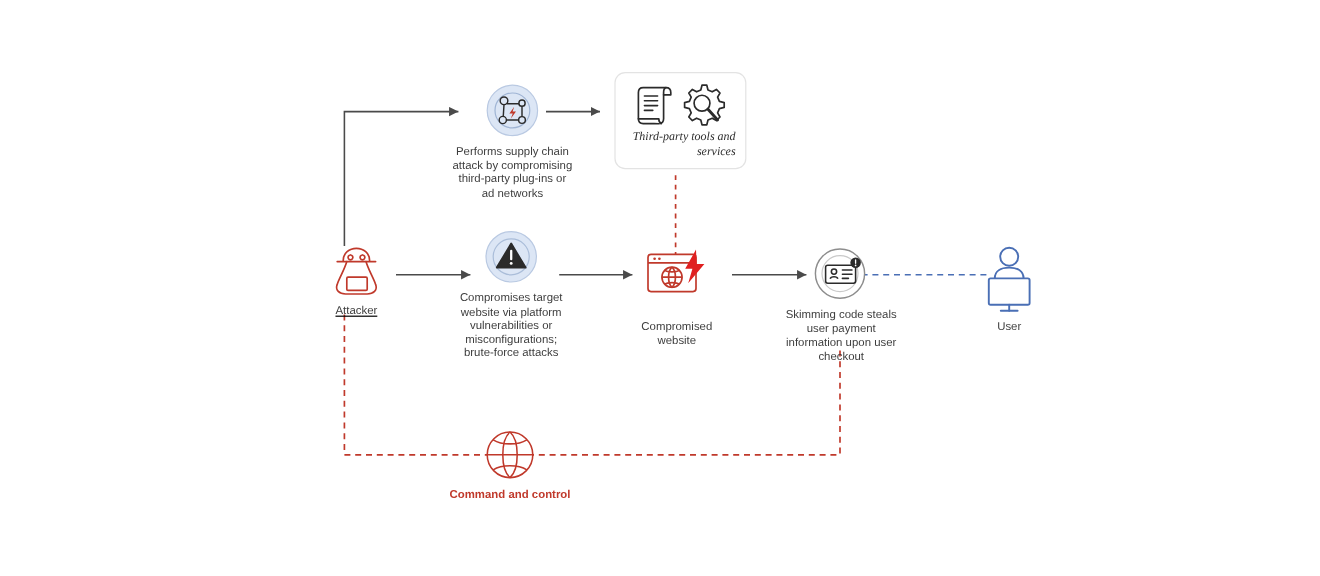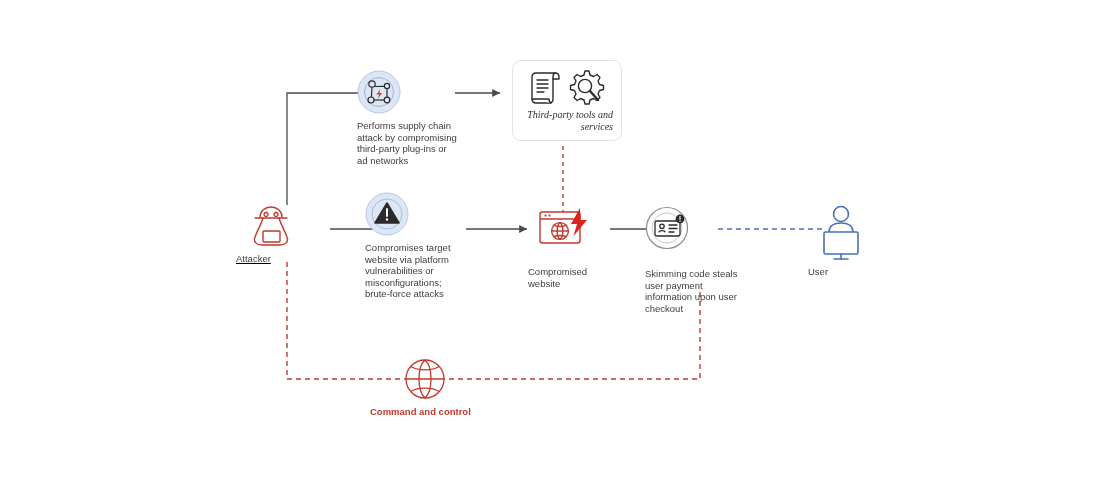--- a/index.html
+++ b/index.html
@@ -22,20 +22,21 @@
   }
   svg.layer {
     position: absolute;
     left: 0; top: 0;
     width: 1100px;
     height: 480px;
     overflow: visible;
   }
   .node {
     position: absolute;
+    text-align: center;
   }
   .caption {
     font-family: "Liberation Sans", sans-serif;
     font-size: 9.5px;
     line-height: 11.5px;
     color: #3d3d3d;
     white-space: pre-line;
   }
   .label-red {
     font-family: "Liberation Sans", sans-serif;
@@ -105,21 +106,21 @@
 
     <g>
       <line x1="718" y1="229" x2="822" y2="229" stroke="#4a6fb5" stroke-width="1.3" stroke-dasharray="5,4"></line>
     </g>
 
     <g>
       <path d="M287,262 L287,379 L700,379 L700,292" stroke="#c0392b" stroke-width="1.4" fill="none" stroke-dasharray="5,4"></path>
     </g>
   </svg>
 
-  <div class="node" style="left:236px; top:203px; width:70px;text-decoration:underline;">
+  <div class="node" style="left:262px; top:203px; width:70px;text-decoration:underline;">
     <svg width="70" height="46" viewBox="0 0 70 46">
       <g stroke="#c0392b" stroke-width="1.4" fill="none" stroke-linecap="round" stroke-linejoin="round">
         <path d="M24,14 C24,8 29,4 35,4 C41,4 46,8 46,14"></path>
         <path d="M19,15 L51,15"></path>
         <path d="M30,9.5 a2,2 0 1,0 0.1,0"></path>
         <path d="M40,9.5 a2,2 0 1,0 0.1,0"></path>
         <path d="M27,15 C25,22 21,28 19,34 C17,39 21,42 26,42 L44,42 C49,42 53,39 51,34 C49,28 45,22 43,15"></path>
         <rect x="27" y="28" width="17" height="11" rx="1"></rect>
       </g>
     </svg>
@@ -218,21 +219,21 @@
         <circle cx="17" cy="20.3" r="2.2"></circle>
         <path d="M13.8,26.3 C14.4,24 19.6,24 20.2,26.3"></path>
         <path d="M24,19 L32,19" stroke-linecap="round"></path>
         <path d="M24,22.5 L32,22.5" stroke-linecap="round"></path>
         <path d="M24,26 L29,26" stroke-linecap="round"></path>
       </g>
       <circle cx="35" cy="13" r="4.4" fill="#2b2b2b"></circle>
       <path d="M35,10.6 L35,13.4" stroke="#ffffff" stroke-width="1.1" stroke-linecap="round"></path>
       <circle cx="35" cy="15.2" r="0.7" fill="#ffffff"></circle>
     </svg>
-    <div class="caption" style="margin-top:14px;">Skimming code steals
+    <div class="caption" style="margin-top:2px;">Skimming code steals
 user payment
 information upon user
 checkout</div>
   </div>
 
   <div class="node" style="left:370px; top:357px; width:110px;">
     <svg width="110" height="44" viewBox="0 0 110 44">
       <g stroke="#c0392b" stroke-width="1.3" fill="#ffffff">
         <circle cx="55" cy="22" r="19"></circle>
         <path d="M36,22 L74,22" fill="none"></path>

